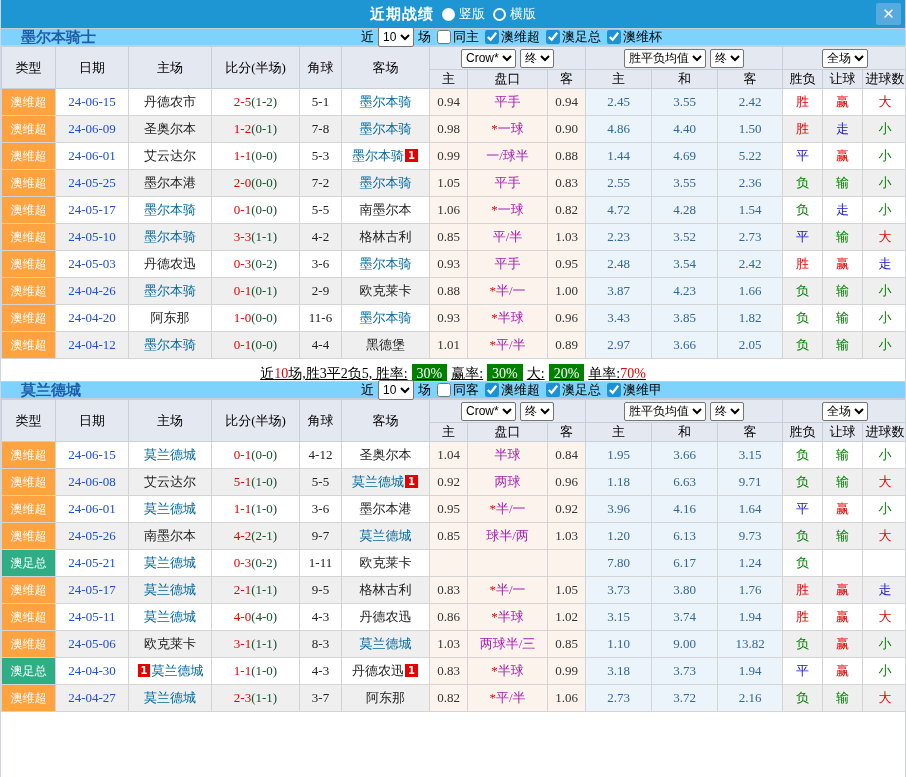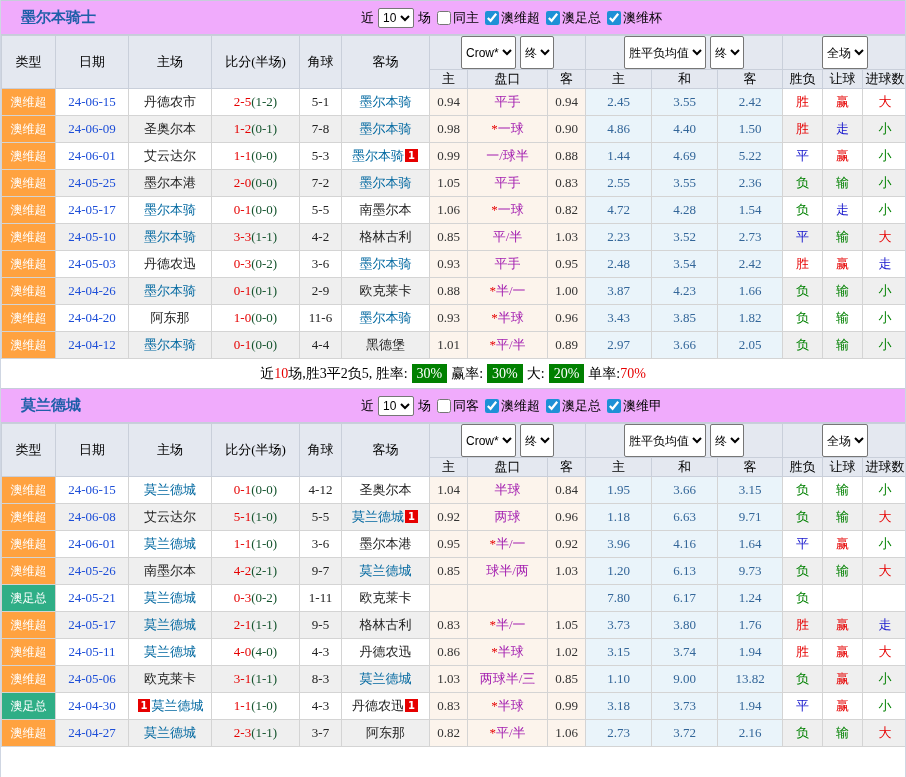--- a/index.html
+++ b/index.html
@@ -10,63 +10,71 @@
   
   .titlebar { height:28px; background:#1E96D3; position:relative; display:flex; align-items:center; justify-content:center; color:#fff; }
   .titlebar .title { font-weight:bold; font-size:15px; letter-spacing:1px; }
   .radio { display:inline-block; vertical-align:-2px; border-radius:50%; margin:0 4px 0 8px; }
   .radio.sel { width:13px; height:13px; background:#fff; }
   .radio.unsel { width:13px; height:13px; border:2px solid #fff; background:transparent; }
   .radio-label { font-size:13px; }
   .closebtn { position:absolute; right:4px; top:3px; width:25px; height:22px; background:#56AADE; color:#fff; font-weight:bold; text-align:center; line-height:22px; font-size:15px; cursor:pointer; border-radius:2px; }
 
   
-  .section-header { height:35px; background:#f0abfc; border-top:1px solid #c6cdda; border-bottom:1px solid #c6cdda; position:relative; display:flex; align-items:center; }
+  .section-header { height:18px; background:#7dd3fc; border-top:1px solid #c6cdda; border-bottom:1px solid #c6cdda; position:relative; display:flex; align-items:center; }
   .team-name { margin-left:20px; color:#1F5FA9; font-weight:bold; font-size:15px; }
   .controls { position:absolute; left:360px; display:flex; align-items:center; white-space:nowrap; font-family:"Liberation Serif","DejaVu Serif",serif; font-size:13px; color:#000; }
   .controls select { margin:0 4px; height:20px; font-size:12px; border:1px solid #767676; border-radius:2px; background:#fff; }
   .chk { display:inline-flex; align-items:center; margin-left:6px; }
   .chk input { width:14px; height:14px; accent-color:#1E90D6; margin-right:2px; }
 
   
   table { width:906px; border-collapse:collapse; table-layout:fixed; font-family:"Liberation Serif","DejaVu Serif",serif; }
   th, td { border:1px solid #d4d4d4; text-align:center; overflow:hidden; white-space:nowrap; font-weight:normal; }
   thead th { background:#E4E8F0; border-color:#c9cfda; color:#000; font-size:13px; }
   .hdr-top th.dd-cell { height:23px; background:#E4E8F0; }
   .hdr-sub th { height:19px; }
-  .dd-cell select { height:33px; font-size:12px; border:1px solid #767676; border-radius:2px; background:#fff; margin:0 2px; }
+  .dd-cell select { height:19px; font-size:12px; border:1px solid #767676; border-radius:2px; background:#fff; margin:0 2px; }
   .score-sub { color:#000000; }
   tbody td { height:27px; font-size:13px; color:#222; }
   tbody tr:nth-child(even) td.plain { background:#EFEFEF; }
   td.type-cell { color:#fff; font-size:12px; }
   td.asian { background:#FCF4EC; color:#333; }
   td.euro  { background:#EAF4FA; color:#336699; }
   .hl { color:#0369a1;margin-top:9px; }
   .ft { color:#E60000; }
   .ht { color:#14532d; }
   .line { color:#a21caf; }
   .star { color:#E60000; }
   .c-red { color:#E60000; }
   .c-blue { color:#1414CC; }
   .c-green { color:#008000; }
   .badge { display:inline-block; background:#E60000; color:#fff; font-size:10px; font-weight:bold; line-height:13px; padding:0 3px; margin:0 1px; vertical-align:1px; font-family:"DejaVu Sans",sans-serif; }
   .date { color:#1d4ed8; }
 
   
-  .summary { height:29px; line-height:29px; text-align:center; background:#fff; font-family:"Liberation Serif","DejaVu Serif",serif; font-size:14px; color:#000; }
+  .summary { height:22px; line-height:29px; text-align:center; background:#fff; font-family:"Liberation Serif","DejaVu Serif",serif; font-size:14px; color:#000;text-decoration:underline; }
   .seg-k { color:#000; }
   .seg-r { color:#E60000; }
   .seg-b { color:#1414E6; }
   .seg-badge { background:#008000; color:#fff; padding:2px 5px; margin:0 4px; }
 </style>
 </head>
 <body>
 
 <div class="dialog">
 
+  <div class="titlebar">
+    <span class="title">近期战绩</span>
+    <span class="radio sel"></span>
+    <span class="radio-label">竖版</span>
+    <span class="radio unsel"></span>
+    <span class="radio-label">横版</span>
+    <div class="closebtn">✕</div>
+  </div>
 
   <div class="section-header">
     <span class="team-name">墨尔本骑士</span>
     <span class="controls">
       <span>近</span>
       <select><option>10</option></select>
       <span>场</span>
       <label class="chk">
           <input type="checkbox" style="">
           <span>同主</span>

